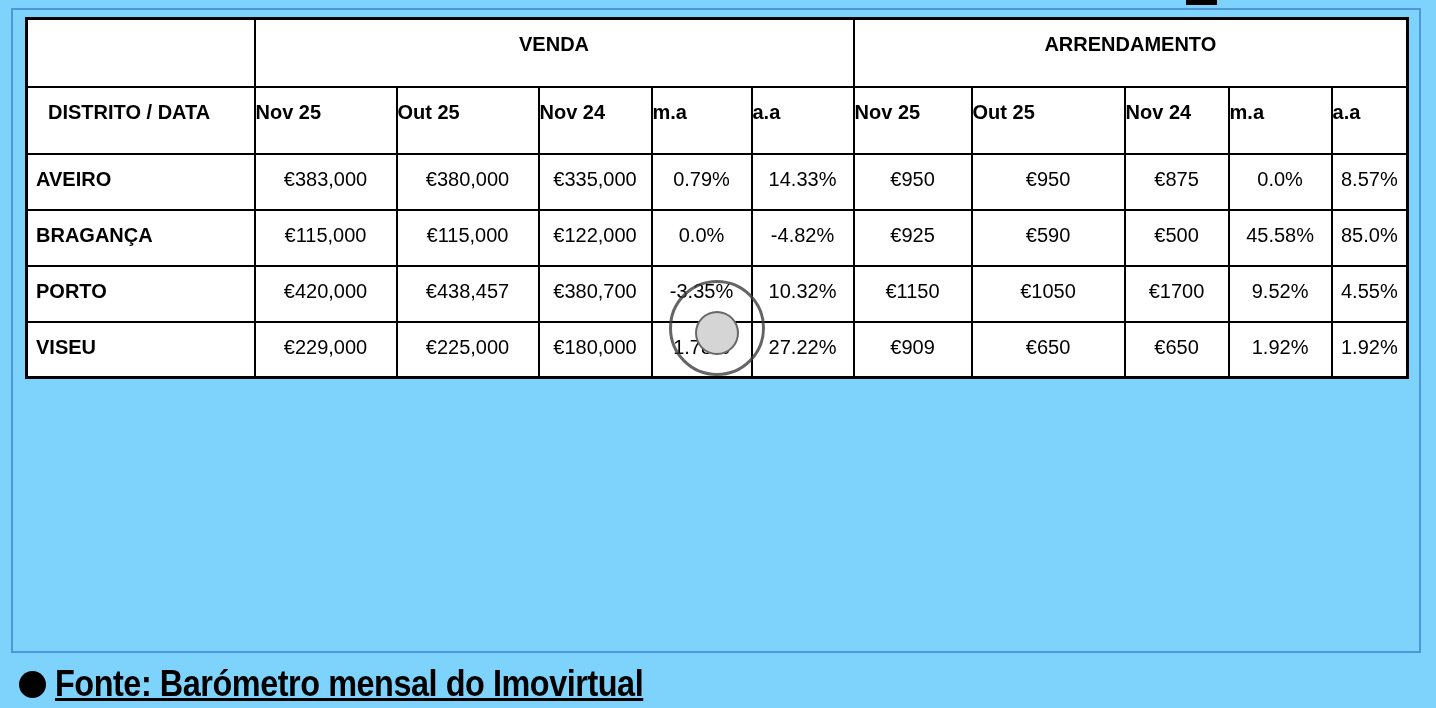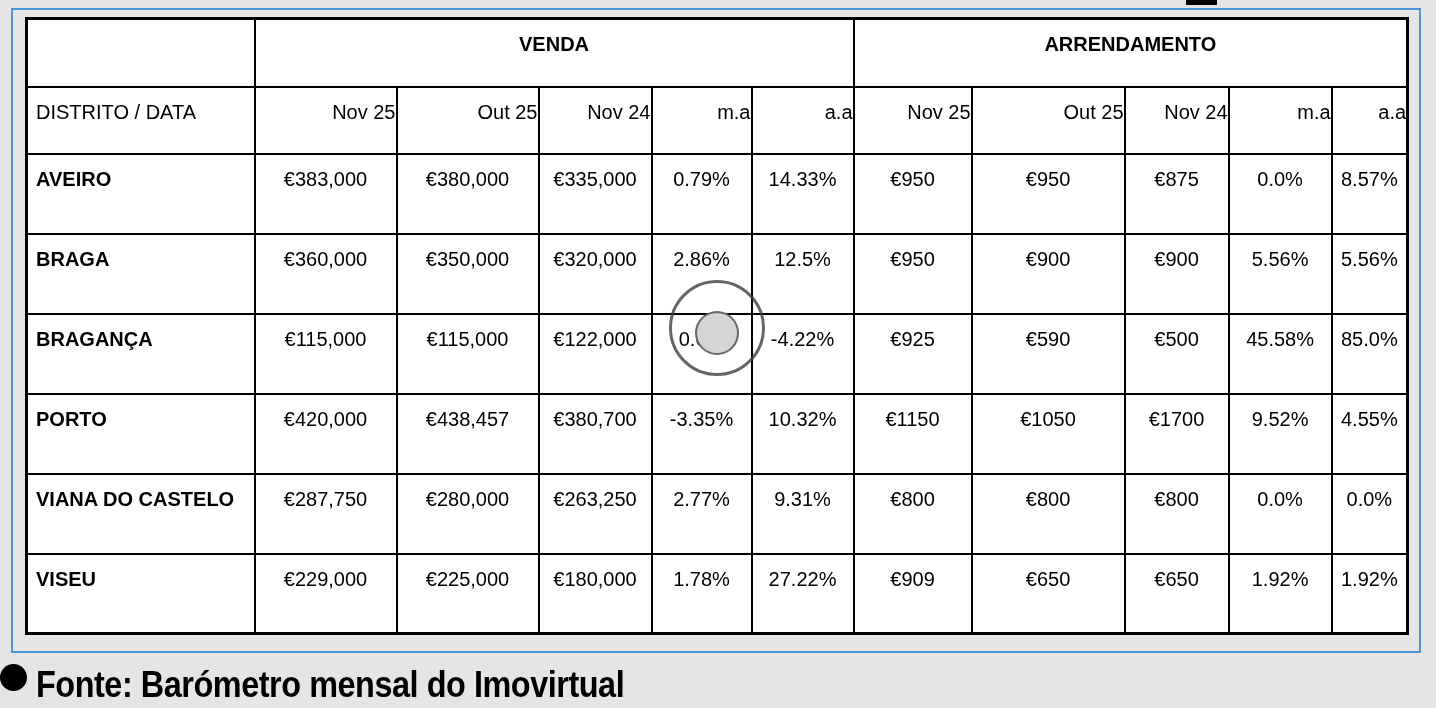--- a/index.html
+++ b/index.html
@@ -1,50 +1,50 @@
 <!DOCTYPE html>
 <html><head>
 <meta charset="utf-8">
 <style>
   * { margin: 0; padding: 0; box-sizing: border-box; }
   html, body { width: 1436px; height: 708px; background: #ffffff; overflow: hidden; }
   body { font-family: "Liberation Sans", sans-serif; color: #000; position: relative; }
 
-  .canvas { position: absolute; left: 0; top: 0; width: 1436px; height: 708px; background: #e5e5e5; }
+  .canvas { position: absolute; left: 0; top: 0; width: 1436px; height: 708px; background: #7dd3fc; }
 
   
   .top-mark { position: absolute; left: 1186px; top: 0; width: 31px; height: 5px; background: #000; }
 
   
   .blue-frame { position: absolute; left: 11px; top: 8px; width: 1410px; height: 645px;
                 border: 2px solid #4f96d8; background: transparent; }
 
   
   table.baro { position: absolute; left: 25px; top: 17px; width: 1381px;
                border-collapse: collapse; table-layout: fixed; background: #fff;
                border: 3px solid #000; }
   table.baro th, table.baro td { border: 2px solid #000; vertical-align: top;
                font-size: 20px; line-height: 1.15; padding-top: 13px; overflow: hidden; }
   tr.hdr-sections { height: 68px; }
   tr.hdr-cols { height: 67px; }
-  tr.data-row { height: 80px; }
+  tr.data-row { height: 56px; }
   th.section { font-weight: bold; text-align: center; padding-top: 15px; }
-  th.corner { font-weight: normal; text-align: left; padding-left: 8px; }
-  th.col-h { font-weight: normal; text-align: right; }
+  th.corner { font-weight: bold; text-align: left; padding-left: 20px; }
+  th.col-h { font-weight: bold; text-align: left; }
   td.district { font-weight: bold; text-align: left; padding-left: 8px; white-space: nowrap; }
   td.val { font-weight: normal; text-align: center; white-space: nowrap; }
 
   
   .click-outer { position: absolute; left: 669px; top: 280px; width: 96px; height: 96px;
                  border-radius: 50%; border: 3px solid rgba(62,62,62,0.8); background: transparent; }
   .click-inner { position: absolute; left: 695px; top: 311px; width: 44px; height: 44px;
                  border-radius: 50%; background: #d5d5d5; border: 2px solid rgba(85,85,85,0.85); }
 
   
-  .source-line { position: absolute; left: 0; top: 664px; display: flex; height: 40px; }
+  .source-line { position: absolute; left: 19px; top: 664px; display: flex; align-items: center; height: 40px; text-decoration: underline; }
   .source-bullet { width: 27px; height: 27px; border-radius: 50%; background: #000; flex: 0 0 auto; margin-right: 9px; }
   .source-text { font-size: 36px; font-weight: bold; letter-spacing: -0.5px; white-space: nowrap;
                  transform: scaleX(0.9); transform-origin: left center; }
 </style>
 </head>
 <body>
 
 <div class="canvas">
 
   <div class="top-mark"></div>
@@ -93,70 +93,44 @@
         <td class="val">€335,000</td>
         <td class="val">0.79%</td>
         <td class="val">14.33%</td>
         <td class="val">€950</td>
         <td class="val">€950</td>
         <td class="val">€875</td>
         <td class="val">0.0%</td>
         <td class="val">8.57%</td>
       </tr>
       <tr class="data-row">
-        <td class="district">BRAGA</td>
-        <td class="val">€360,000</td>
-        <td class="val">€350,000</td>
-        <td class="val">€320,000</td>
-        <td class="val">2.86%</td>
-        <td class="val">12.5%</td>
-        <td class="val">€950</td>
-        <td class="val">€900</td>
-        <td class="val">€900</td>
-        <td class="val">5.56%</td>
-        <td class="val">5.56%</td>
-      </tr>
-      <tr class="data-row">
         <td class="district">BRAGANÇA</td>
         <td class="val">€115,000</td>
         <td class="val">€115,000</td>
         <td class="val">€122,000</td>
         <td class="val">0.0%</td>
-        <td class="val">-4.22%</td>
+        <td class="val">-4.82%</td>
         <td class="val">€925</td>
         <td class="val">€590</td>
         <td class="val">€500</td>
         <td class="val">45.58%</td>
         <td class="val">85.0%</td>
       </tr>
       <tr class="data-row">
         <td class="district">PORTO</td>
         <td class="val">€420,000</td>
         <td class="val">€438,457</td>
         <td class="val">€380,700</td>
         <td class="val">-3.35%</td>
         <td class="val">10.32%</td>
         <td class="val">€1150</td>
         <td class="val">€1050</td>
         <td class="val">€1700</td>
         <td class="val">9.52%</td>
         <td class="val">4.55%</td>
-      </tr>
-      <tr class="data-row">
-        <td class="district">VIANA DO CASTELO</td>
-        <td class="val">€287,750</td>
-        <td class="val">€280,000</td>
-        <td class="val">€263,250</td>
-        <td class="val">2.77%</td>
-        <td class="val">9.31%</td>
-        <td class="val">€800</td>
-        <td class="val">€800</td>
-        <td class="val">€800</td>
-        <td class="val">0.0%</td>
-        <td class="val">0.0%</td>
       </tr>
       <tr class="data-row">
         <td class="district">VISEU</td>
         <td class="val">€229,000</td>
         <td class="val">€225,000</td>
         <td class="val">€180,000</td>
         <td class="val">1.78%</td>
         <td class="val">27.22%</td>
         <td class="val">€909</td>
         <td class="val">€650</td>

